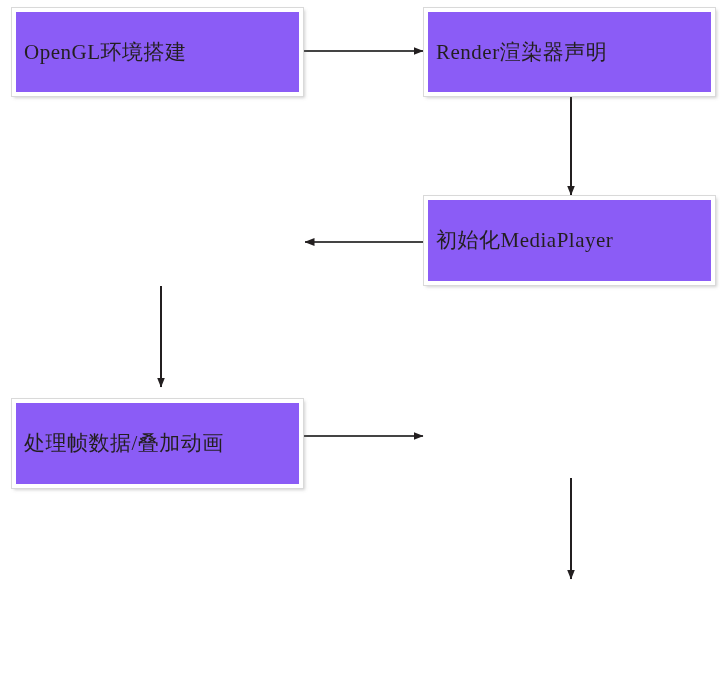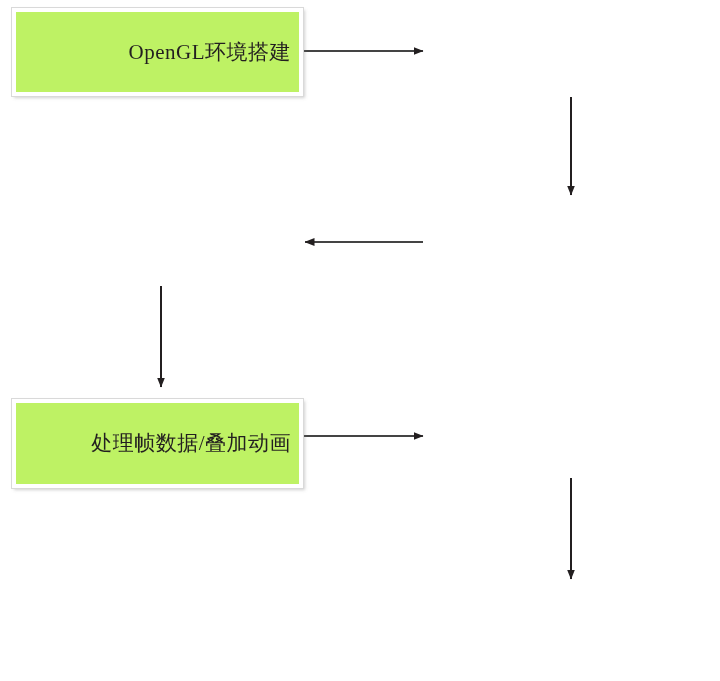--- a/index.html
+++ b/index.html
@@ -15,28 +15,28 @@
   }
   #canvas {
     position: relative;
     width: 720px;
     height: 681px;
     background: #ffffff;
   }
   .node {
     position: absolute;
     box-sizing: border-box;
-    background: #bef264;
+    background: #8b5cf6;
     border: 4px solid #ffffff;
     outline: 1px solid #d9d9d9;
     box-shadow: 2px 2px 3px rgba(120,120,120,0.35);
     display: flex;
     align-items: center;
     justify-content: center;
-    text-align: right;
+    text-align: left;
     color: #231f20;
     font-size: 21px;
     line-height: 1.35;
     letter-spacing: 0.5px;
     padding: 2px 8px;
     user-select: none;
   }
   .node .label {
     display: block;
     width: 100%;
@@ -72,22 +72,28 @@
 
     <line x1="304" y1="436" x2="423" y2="436" stroke="#444444" stroke-width="2" marker-end="url(#arrowhead)"></line>
 
     <line x1="571" y1="478" x2="571" y2="579" stroke="#231f20" stroke-width="2" marker-end="url(#arrowhead)"></line>
   </svg>
 
   <div class="node" style="left:12px; top:8px; width:291px; height:88px;">
     <span class="label">OpenGL环境搭建</span>
   </div>
 
+  <div class="node" style="left:424px; top:8px; width:291px; height:88px;">
+    <span class="label">Render渲染器声明</span>
+  </div>
 
 
+  <div class="node" style="left:424px; top:196px; width:291px; height:89px;">
+    <span class="label">初始化MediaPlayer</span>
+  </div>
 
   <div class="node" style="left:12px; top:399px; width:291px; height:89px;">
     <span class="label">处理帧数据/叠加动画</span>
   </div>
 
 
 
 </div>
 
 </body></html>

